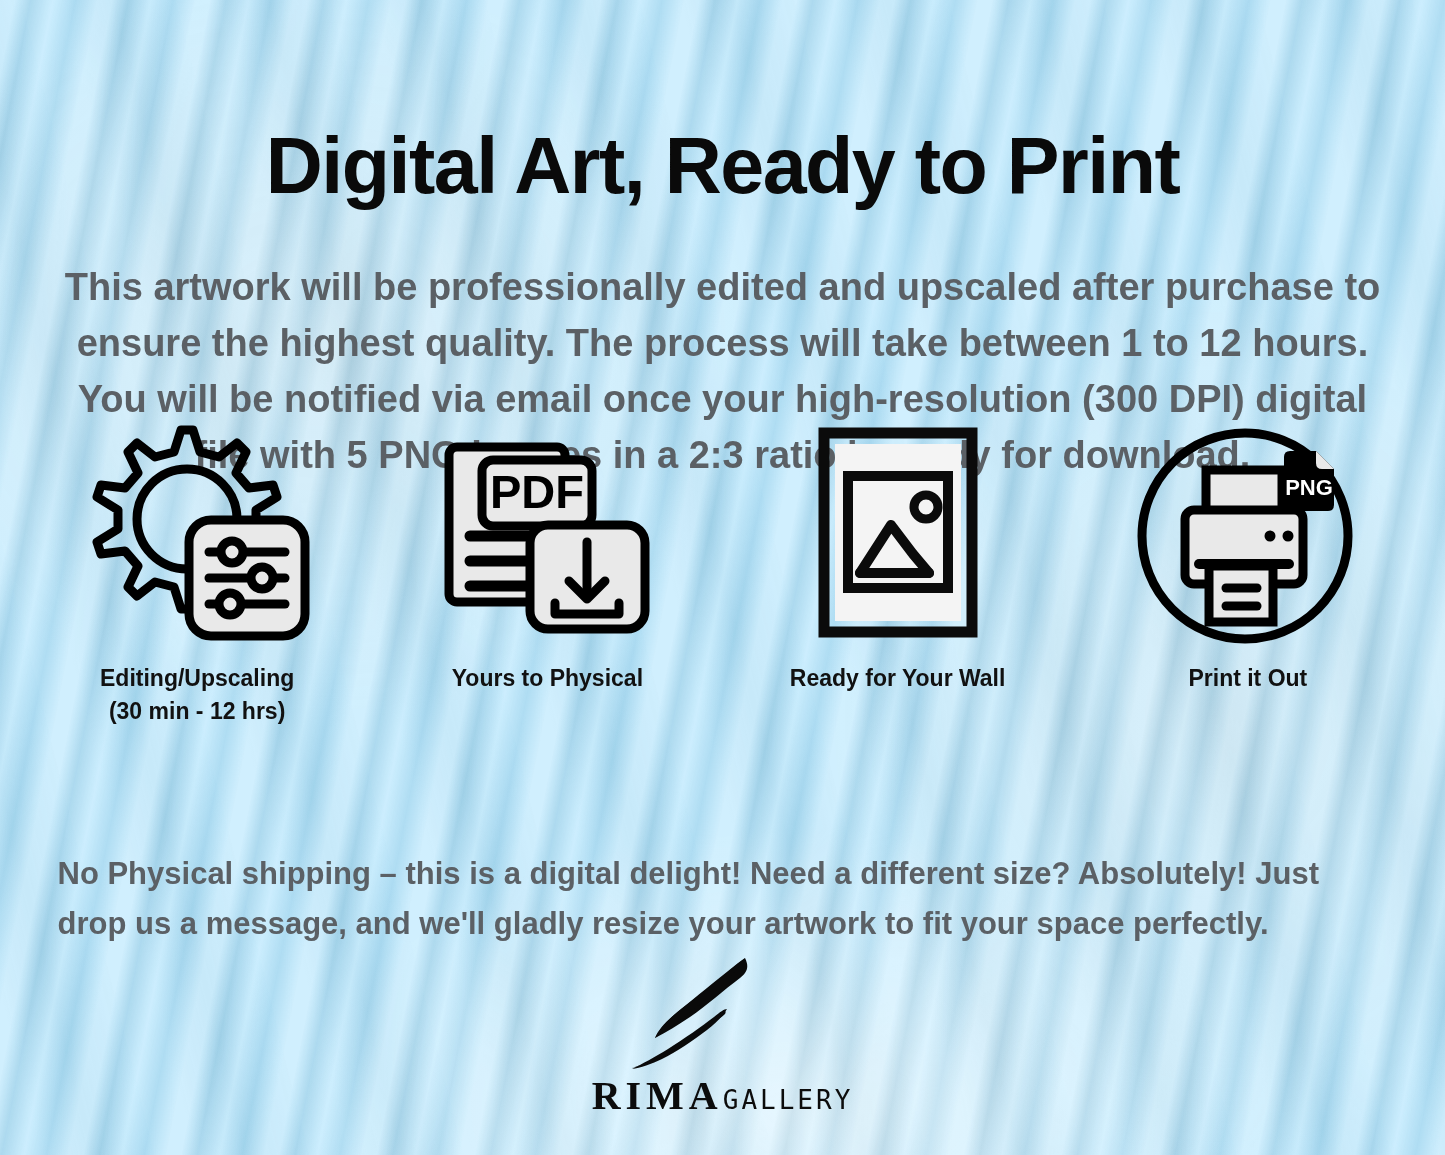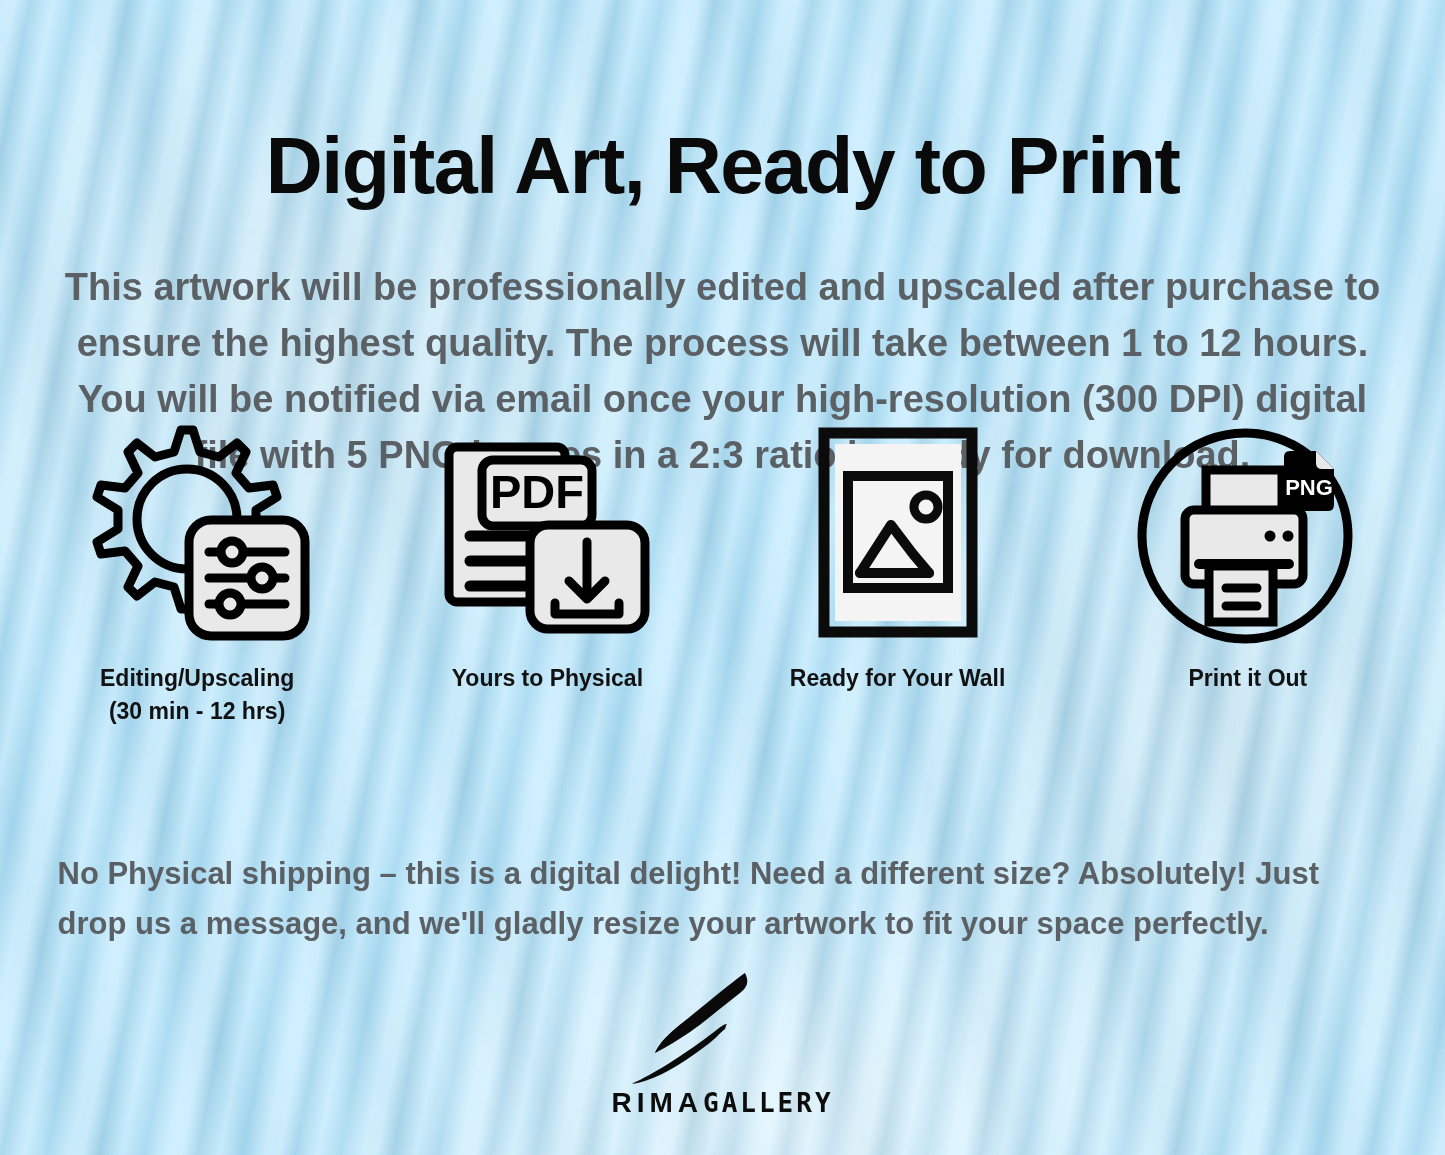--- a/index.html
+++ b/index.html
@@ -139,29 +139,29 @@
   }
   .brand-mark { display: block; }
   .brand-wordmark {
     display: flex;
     align-items: baseline;
     justify-content: center;
     margin-top: 2px;
     color: #0c0c0c;
   }
   .brand-name {
-    font-family: Liberation Sans, sans-serif;
-    font-size: 28px;
+    font-family: Liberation Serif, serif;
+    font-size: 40px;
     font-weight: 700;
     letter-spacing: 5px;
   }
   .brand-suffix {
     font-family: "DejaVu Sans Mono", monospace;
     font-size: 26px;
-    font-weight: 700;
+    font-weight: 400;
     letter-spacing: 3px;
   }
 </style>
 </head>
 <body>
 
 <div class="canvas">
   <div class="bg-texture"></div>
 
   <div class="content">

